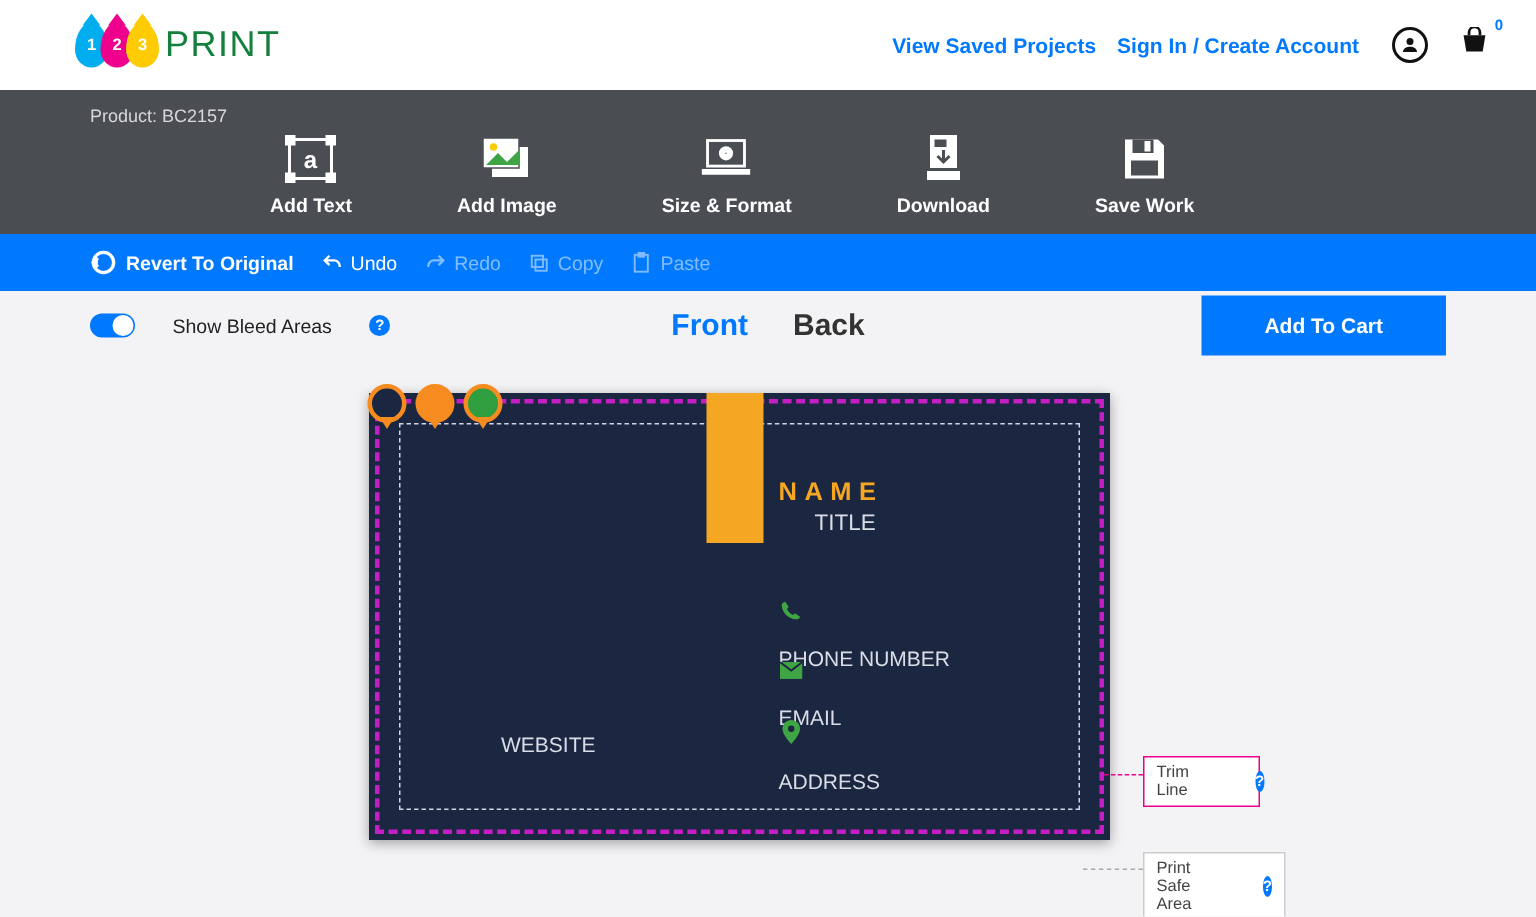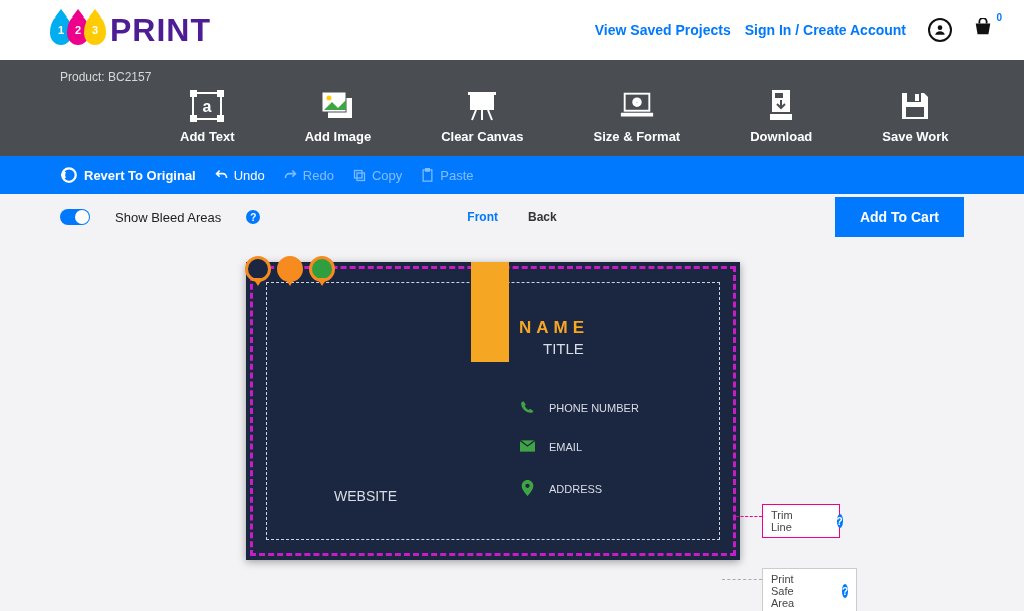--- a/index.html
+++ b/index.html
@@ -6,21 +6,21 @@
 body { width: 1024px; height: 611px; overflow: hidden; background: #f3f3f5; }
 
 .top-header { height: 60px; background: #fff; display: flex; align-items: center; padding: 0 30px 0 55px; }
 .logo { display: flex; align-items: center; gap: 2px; }
 .logo-drops { display: flex; align-items: flex-end; }
 .drop { width: 22px; height: 30px; border-radius: 50% 50% 50% 50% / 60% 60% 40% 40%; position: relative; display: flex; align-items: center; justify-content: center; color: #fff; font-size: 11px; font-weight: bold; margin-left: -5px; }
 .drop::before { content: ""; position: absolute; top: -6px; left: 50%; transform: translateX(-50%); width: 0; height: 0; border-left: 6px solid transparent; border-right: 6px solid transparent; }
 .drop.c { background: #00aeef; } .drop.c::before { border-bottom: 8px solid #00aeef; }
 .drop.m { background: #ec008c; } .drop.m::before { border-bottom: 8px solid #ec008c; }
 .drop.y { background: #ffcb05; } .drop.y::before { border-bottom: 8px solid #ffcb05; }
-.logo-text { font-size: 32px; font-weight: 700; letter-spacing: 1px; color: #4c1d95; margin-left: 2px; }
+.logo-text { font-size: 24px; font-weight: 400; letter-spacing: 1px; color: #15803d; margin-left: 2px; }
 
 .top-links { margin-left: auto; display: flex; align-items: center; gap: 14px; }
 .top-link { color: #0079ff; font-size: 14px; font-weight: 600; cursor: pointer; }
 .profile-icon { width: 24px; height: 24px; border: 2px solid #111; border-radius: 50%; display: flex; align-items: center; justify-content: center; cursor: pointer; margin-left: 8px; }
 .profile-icon svg { width: 14px; height: 14px; }
 .cart { position: relative; cursor: pointer; margin-left: 6px; }
 .cart-badge { position: absolute; top: -6px; right: -8px; color: #0079ff; font-size: 10px; font-weight: 700; }
 
 .toolbar-dark { background: #4a4e53; color: #fff; padding: 10px 0 12px; }
 .product-label { font-size: 12px; padding-left: 60px; color: #d8d8d8; }
@@ -36,42 +36,42 @@
 .price-pill { border: 1.5px solid #fff; border-radius: 14px; padding: 3px 12px; font-weight: 700; display: flex; align-items: center; gap: 6px; cursor: pointer; }
 .caret-dn { width: 0; height: 0; border-left: 4px solid transparent; border-right: 4px solid transparent; border-top: 5px solid #fff; }
 
 .sub-bar { height: 46px; display: flex; align-items: center; padding: 0 60px; }
 .toggle-wrap { display: flex; align-items: center; gap: 25px; }
 .toggle { width: 30px; height: 16px; background: #0079ff; border-radius: 10px; position: relative; cursor: pointer; }
 .toggle::after { content: ""; position: absolute; right: 1px; top: 1px; width: 14px; height: 14px; background: #fff; border-radius: 50%; }
 .toggle-label { font-size: 13px; color: #222; font-weight: 500; }
 .help-dot { width: 14px; height: 14px; background: #0079ff; border-radius: 50%; color: #fff; font-size: 10px; display: inline-flex; align-items: center; justify-content: center; font-weight: 700; }
 
-.tabs { position: absolute; left: 50%; transform: translateX(-50%); display: flex; gap: 30px; font-size: 12px; font-weight: 600; }
+.tabs { position: absolute; left: 50%; transform: translateX(-50%); display: flex; gap: 30px; font-size: 20px; font-weight: 600; }
 .tab { cursor: pointer; color: #333; }
 .tab.active { color: #0079ff; }
 
-.add-cart-btn { margin-left: auto; background: #0079ff; color: #fff; border: none; padding: 12px 25px; font-size: 14px; font-weight: 600; cursor: pointer; }
+.add-cart-btn { margin-left: auto; background: #0079ff; color: #fff; border: none; padding: 12px 42px; font-size: 14px; font-weight: 600; cursor: pointer; }
 
 .canvas-area { position: relative; padding: 0 60px 20px; }
 .color-pins { position: absolute; top: -6px; left: 245px; display: flex; gap: 6px; z-index: 5; }
 .pin { width: 26px; height: 26px; border-radius: 50%; border: 3px solid #f68b1f; position: relative; cursor: pointer; }
 .pin::after { content: ""; position: absolute; bottom: -7px; left: 50%; transform: translateX(-50%); width: 0; height: 0; border-left: 5px solid transparent; border-right: 5px solid transparent; border-top: 8px solid #f68b1f; }
 .pin.dark { background: #1b2641; }
 .pin.orange { background: #f68b1f; }
 .pin.green { background: #2e9e3f; }
 
 .card-outer { position: relative; width: 494px; height: 298px; margin: 22px 0 0 186px; background: #1b2641; box-shadow: 0 2px 8px rgba(0,0,0,0.35); }
 .bleed-border { position: absolute; inset: 4px; border: 3px dashed #c51ec5; pointer-events: none; }
 .safe-border { position: absolute; inset: 20px; border: 1px dashed #cfd6e3; pointer-events: none; }
 
 .orange-strip { position: absolute; top: 0; left: 225px; width: 38px; height: 100px; background: #f5a623; }
 .card-name { position: absolute; top: 56px; left: 273px; color: #f5a623; font-weight: 700; font-size: 17px; letter-spacing: 5px; }
 .card-title { position: absolute; top: 78px; left: 262px; color: #d9dde6; font-size: 15px; margin-left: 35px; }
-.card-row { position: absolute; left: 273px; color: #d9dde6; font-size: 11px; display: flex; align-items: center; gap: 14px; }
+.card-row { position: absolute; left: 273px; color: #d9dde6; font-size: 14px; display: flex; align-items: flex-start; gap: 14px; flex-direction: column; }
 .card-row.phone { top: 138px; }
 .card-row.email { top: 178px; }
 .card-row.addr { top: 218px; }
 .card-website { position: absolute; top: 226px; left: 88px; color: #d9dde6; font-size: 14px; }
 .card-icon { color: #3fa544; width: 16px; text-align: center; }
 
 .guide-label { position: absolute; border: 1px solid #ccc; background: #fff; font-size: 11px; padding: 4px 8px; display: flex; align-items: center; gap: 4px; color: #444; }
 .guide-label .help-dot { float: right; margin-left: 40px; }
 .guide-trim { top: 242px; left: 762px; border-color: #ec008c; width: 78px; justify-content: space-between; }
 .guide-safe { top: 306px; left: 762px; width: 95px; justify-content: space-between; }
@@ -132,30 +132,20 @@
             <rect x="8" y="8" width="24" height="20" fill="#fff"></rect>
             <rect x="2" y="2" width="24" height="20" fill="#fff" stroke="#4a4e53"></rect>
             <circle cx="9" cy="8" r="2.5" fill="#ffcb05"></circle>
             <polyline points="4,20 12,12 18,18 26,10 26,20" fill="#3fa544"></polyline>
           </svg>
       </span>
       <span>Add Image</span>
     </div>
     <div class="tool">
       <span class="tool-icon">
-        <svg width="32" height="32" viewBox="0 0 32 32" fill="#fff">
-            <rect x="4" y="4" width="24" height="16"></rect>
-            <rect x="2" y="2" width="28" height="3"></rect>
-            <path d="M10 20l-4 10M22 20l4 10M16 20v10" stroke="#fff" stroke-width="2"></path>
-          </svg>
-      </span>
-      <span>Clear Canvas</span>
-    </div>
-    <div class="tool">
-      <span class="tool-icon">
         <svg width="38" height="30" viewBox="0 0 38 30" fill="none" stroke="#fff" stroke-width="2">
             <rect x="6" y="2" width="26" height="18"></rect>
             <path d="M2 24h34" stroke-width="4"></path>
             <circle cx="19" cy="11" r="4" fill="#fff"></circle>
             <circle cx="19" cy="11" r="1.5" fill="#4a4e53"></circle>
           </svg>
       </span>
       <span>Size &amp; Format</span>
     </div>
     <div class="tool">

